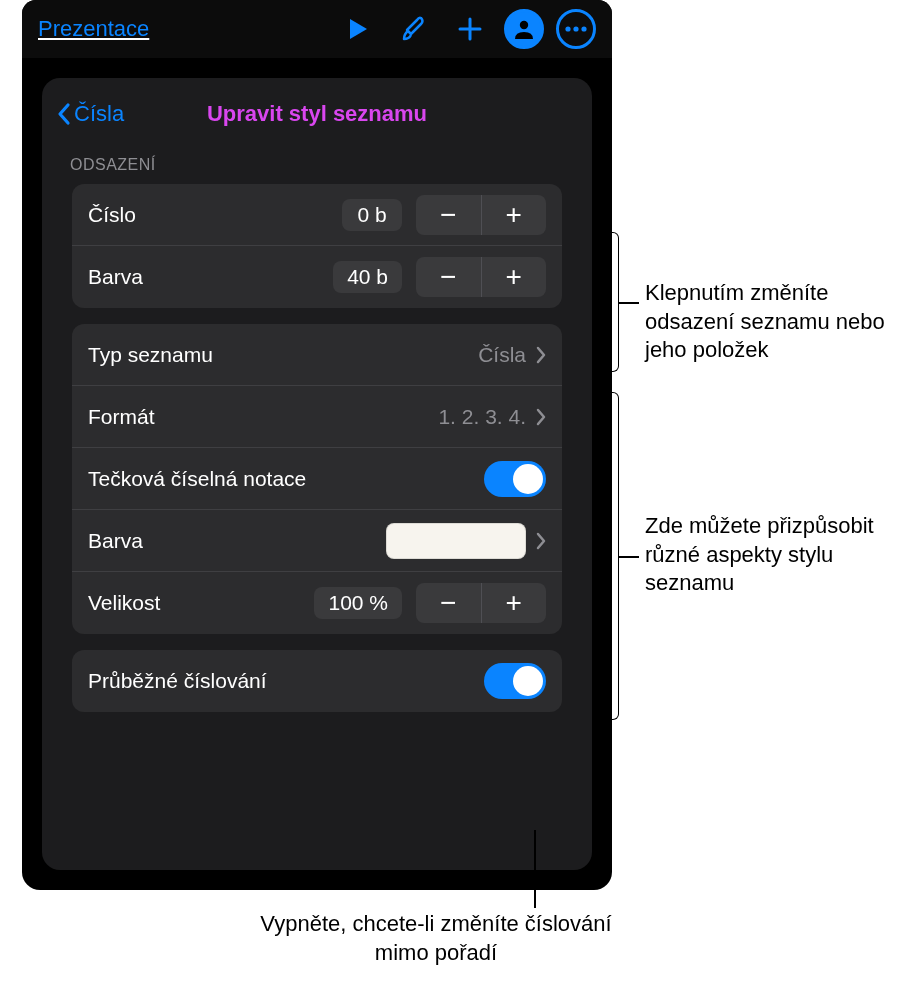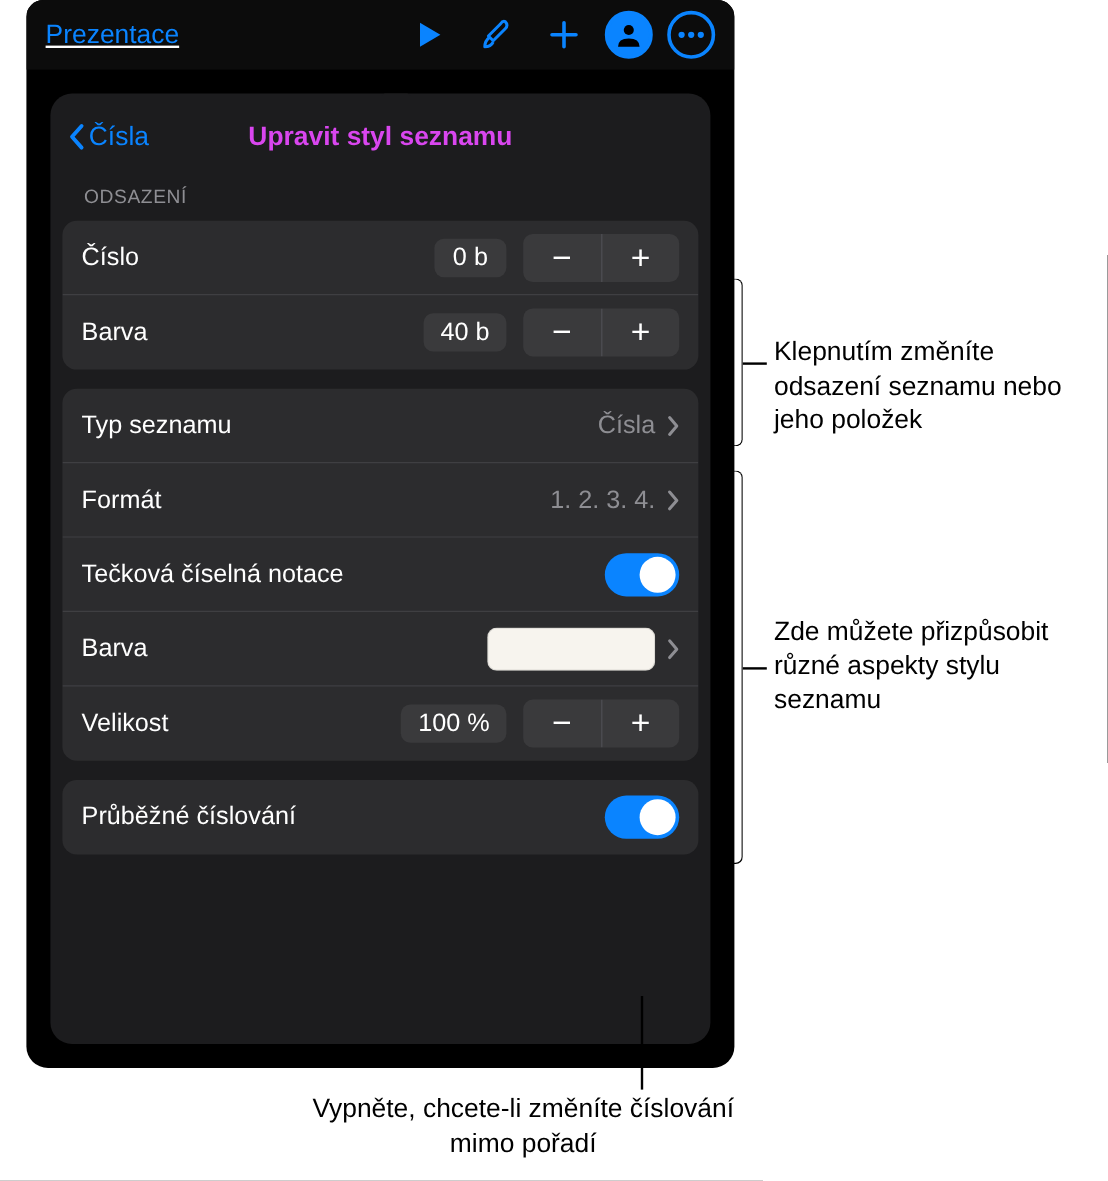--- a/index.html
+++ b/index.html
@@ -93,21 +93,21 @@
   .section-header{
     color:#8e8e93;
     font-size:16px;
     text-transform:uppercase;
     letter-spacing:0.5px;
     padding: 16px 28px 6px;
   }
 
   .group{
     background:#2c2c2e;
-    margin: 4px 10px 16px;
+    margin: 4px 30px 16px;
     border-radius:12px;
     overflow:hidden;
   }
   .row{
     display:flex;
     align-items:center;
     min-height:62px;
     padding:0 16px;
     border-bottom:1px solid rgba(120,120,128,0.25);
     font-size:21px;

